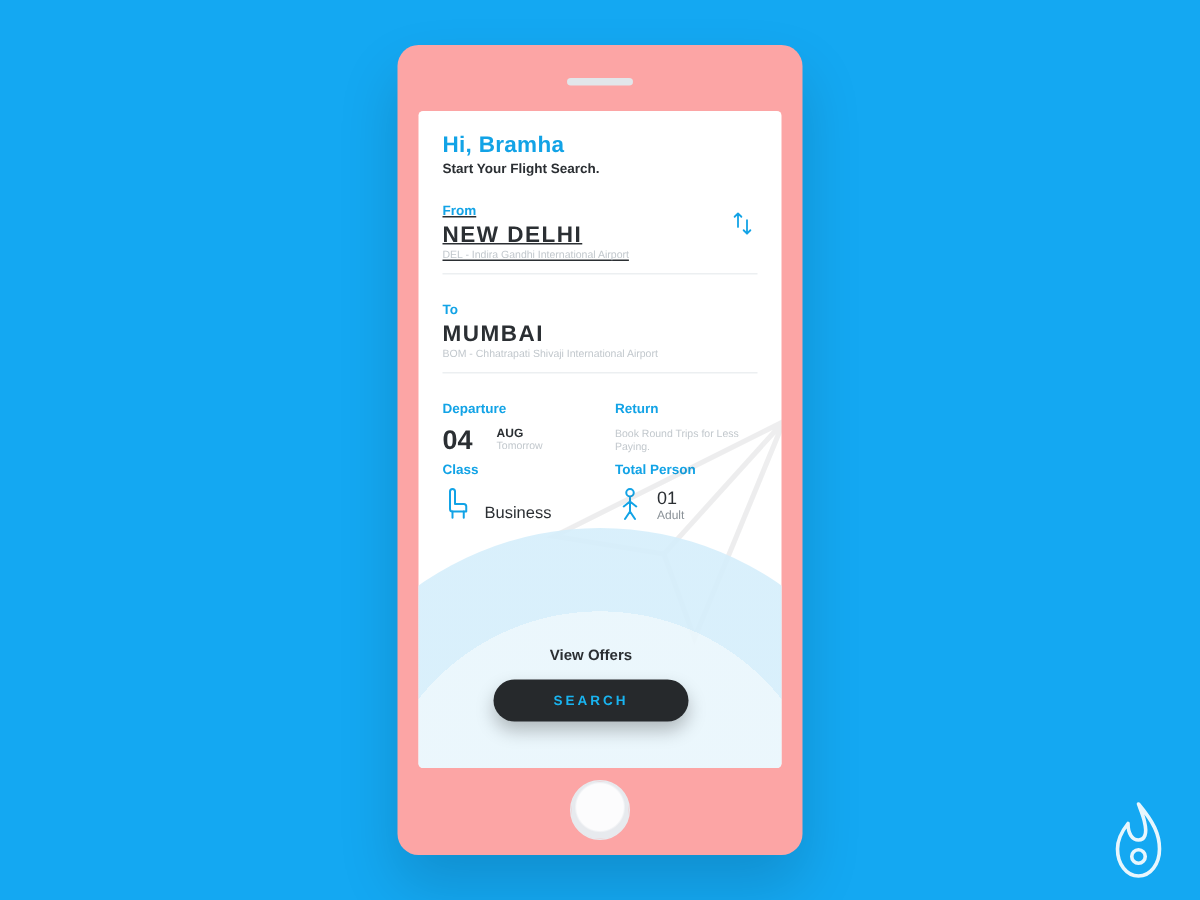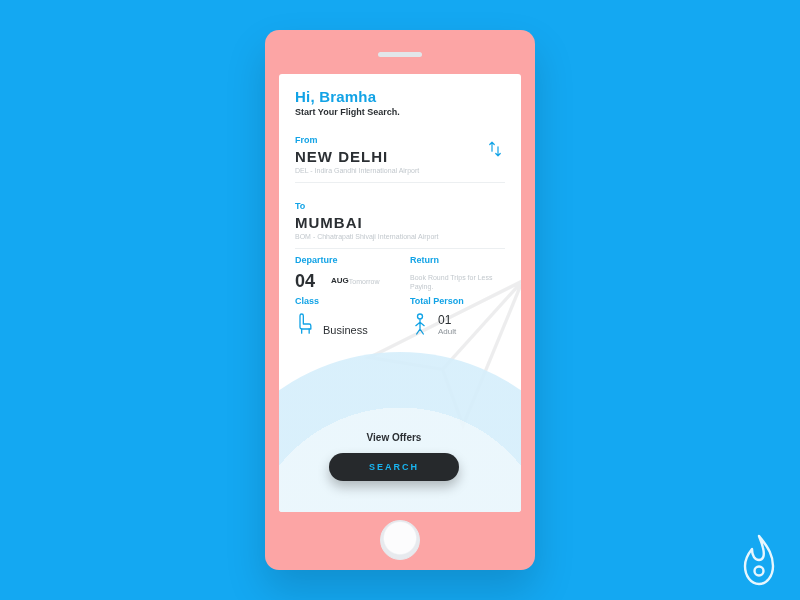--- a/index.html
+++ b/index.html
@@ -46,39 +46,39 @@
     border-radius: 3px;
     overflow: hidden;
     padding: 14px 16px 0 16px;
     color: #2b2f33;
   }
 
   .greet { font-size: 15px; font-weight: 800; color: #12a3e6; letter-spacing: .2px; }
   .subgreet { font-size: 9px; font-weight: 700; color: #2b2f33; margin-top: 2px; }
 
   .sec-label { font-size: 9px; font-weight: 700; color: #12a3e6; margin-top: 18px; }
-  .city-row { display:flex; align-items:flex-start; justify-content:flex-end; }
+  .city-row { display:flex; align-items:flex-start; justify-content:flex-end;text-decoration:underline; }
   .city { font-size: 15px; font-weight: 800; letter-spacing: 1px; color: #2b2f33; margin-top: 3px; }
   .airport { font-size: 7px; color: #c2c8cd; margin-top: 2px; }
   .divider { height:1px; background:#eceff1; margin-top:8px; }
 
   .swap {
     width: 20px; height: 20px;
     display:flex; align-items:center; justify-content:center;
     cursor:pointer;
   }
   .swap svg { width: 18px; height: 18px; }
 
-  .row2 { display:flex; gap: 20px; margin-top: 6px; }
+  .row2 { display:flex; gap: 20px; margin-top: 18px; }
   .col { flex:1; }
   .col .sec-label { margin-top:0; }
 
   .dep-val { display:flex; align-items:center; gap:16px; margin-top:6px; }
   .dep-day { font-size: 18px; font-weight: 800; color:#2b2f33; }
-  .dep-meta { display:flex; flex-direction:row; line-height:1.1;align-items:flex-end; }
+  .dep-meta { display:flex; flex-direction:column; line-height:1.1; }
   .dep-mon { font-size:8px; font-weight:700; color:#2b2f33; }
   .dep-rel { font-size:7px; color:#c2c8cd; }
   .ret-hint { font-size:7px; color:#c2c8cd; margin-top:8px; line-height:1.3; max-width: 90px;}
 
   .iconval { display:flex; align-items:flex-end; gap:8px; margin-top:6px; }
   .iconval svg { width:20px; height:24px; }
   .ival-txt { font-size:11px; color:#2b2f33; }
   .ival-num { font-size:12px; font-weight:400; color:#2b2f33; }
   .ival-sub { font-size:8px; color:#8a9197; }
 

